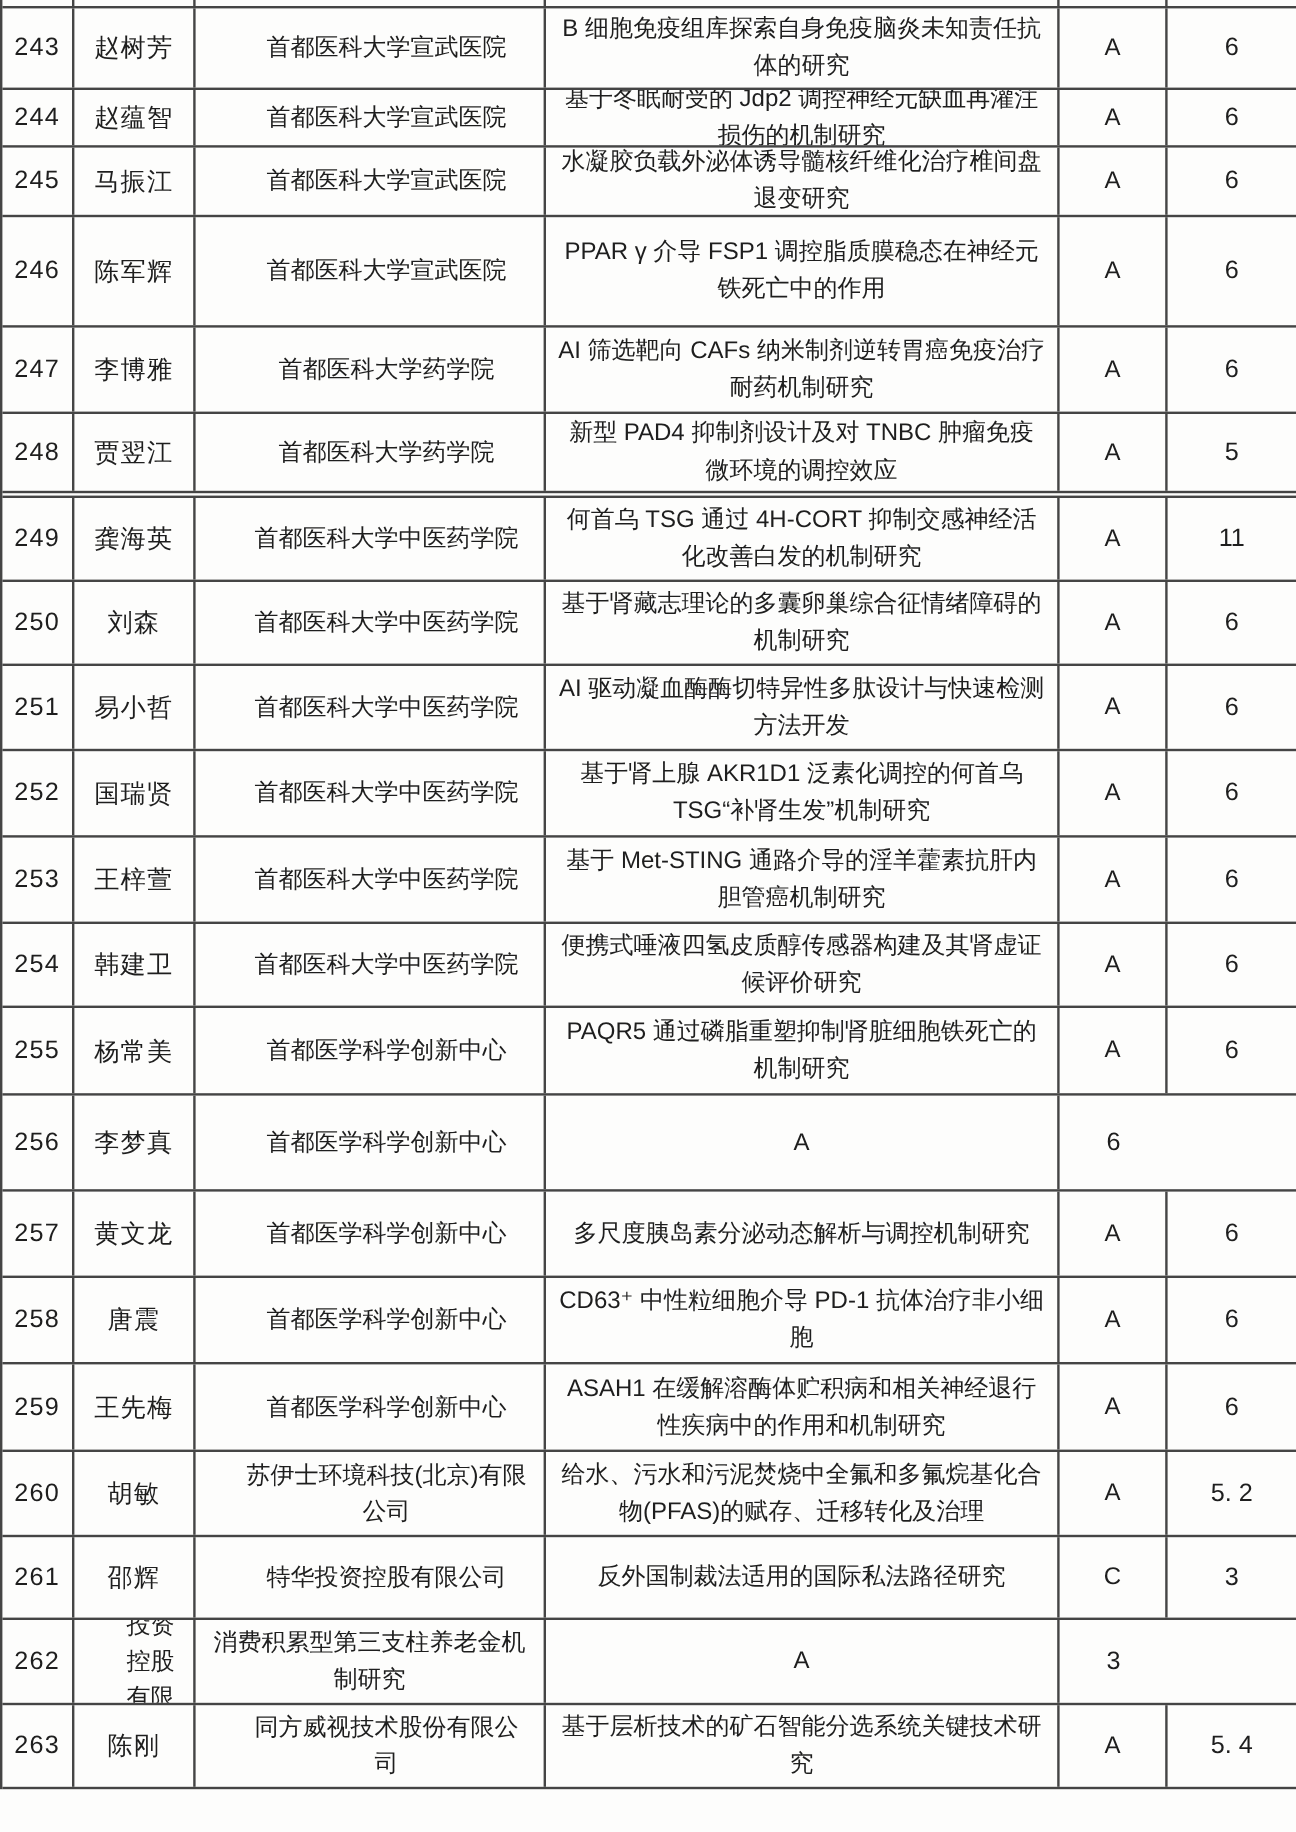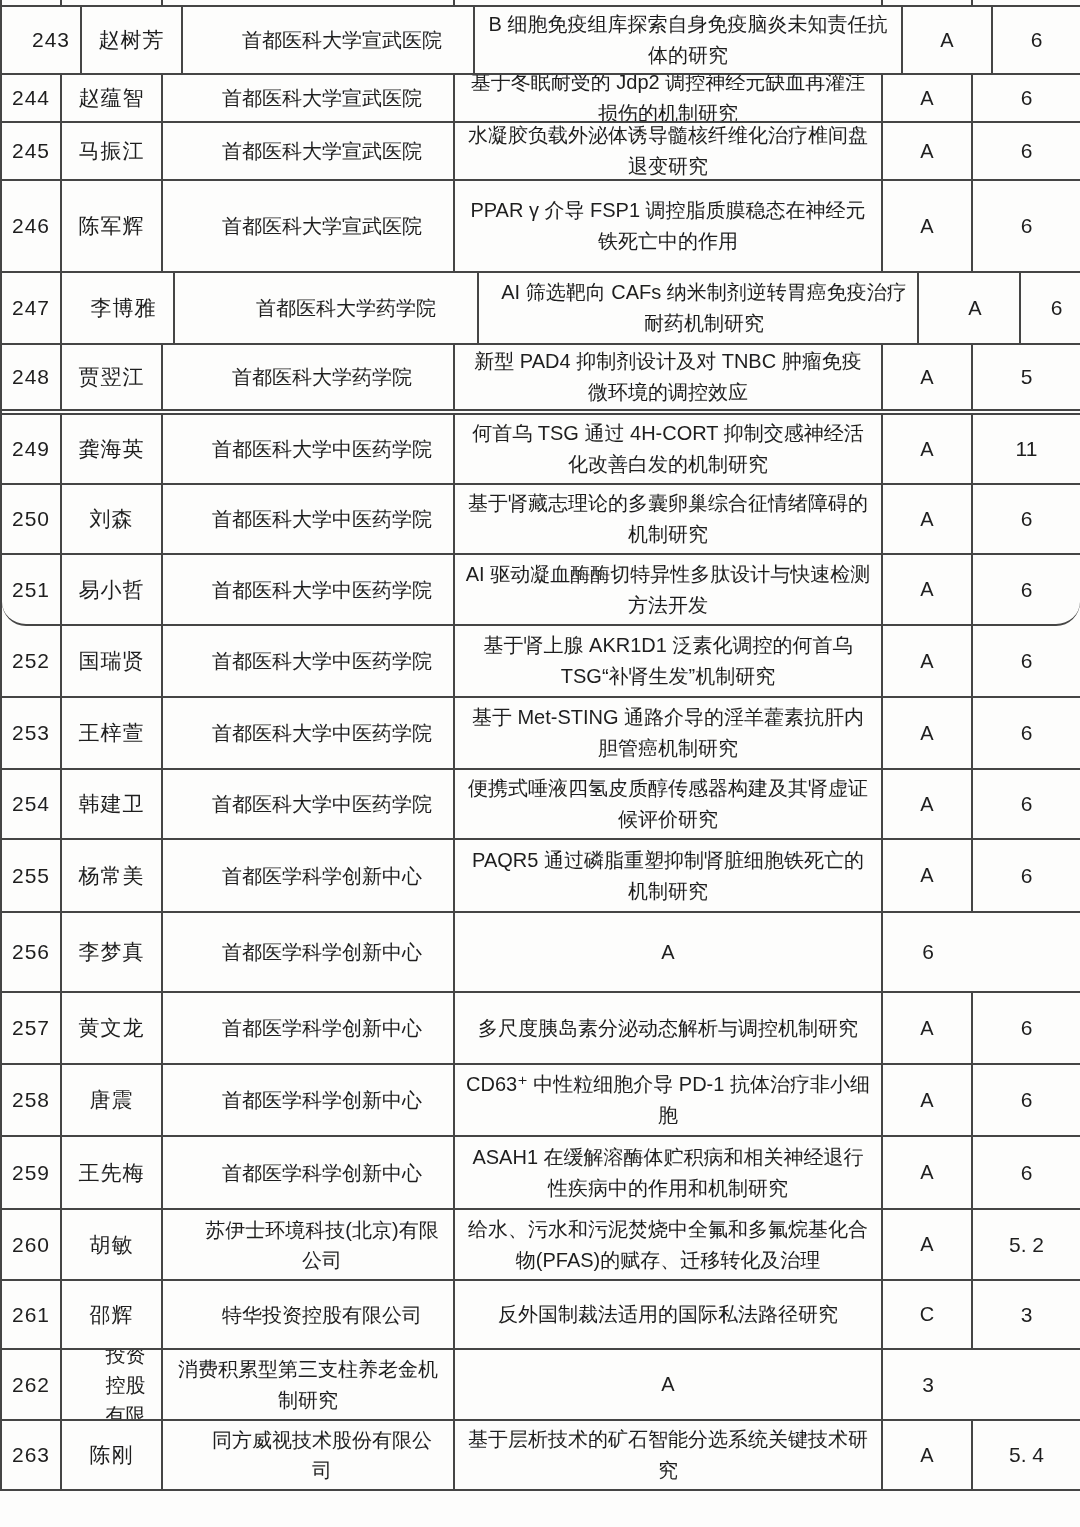--- a/index.html
+++ b/index.html
@@ -30,29 +30,29 @@
   .top-crop .c{border-right:2px solid var(--line);}
   .top-crop .c:last-child{border-right:none;}
   .rows{border-top:2px solid var(--line);}
   .t-row{
     display:grid;
     grid-template-columns:60px 101px 292px 428px 90px 1fr;
     border-bottom:2px solid var(--line);
     height:71px;
   }
   
-  .t-row:nth-child(1){height:68px;padding-left:20px;}
+  .t-row:nth-child(1){height:68px;}
   .t-row:nth-child(2){height:48px;}
   .t-row:nth-child(3){height:58px;}
   .t-row:nth-child(4){height:92px;}
-  .t-row:nth-child(5){height:72px;gap:12px;}
+  .t-row:nth-child(5){height:72px;}
   .t-row:nth-child(6){height:70px;border-bottom:6px double var(--line);}
   .t-row:nth-child(7){height:70px;}
   .t-row:nth-child(8){height:70px;}
-  .t-row:nth-child(9){height:71px;border-radius:24px;}
+  .t-row:nth-child(9){height:71px;}
   .t-row:nth-child(10){height:72px;}
   .t-row:nth-child(11){height:72px;}
   .t-row:nth-child(12){height:70px;}
   .t-row:nth-child(13){height:73px;}
   .t-row:nth-child(14){height:80px;}
   .t-row:nth-child(15){height:72px;}
   .t-row:nth-child(16){height:72px;}
   .t-row:nth-child(17){height:73px;}
   .t-row:nth-child(18){height:71px;}
   .t-row:nth-child(19){height:69px;}

